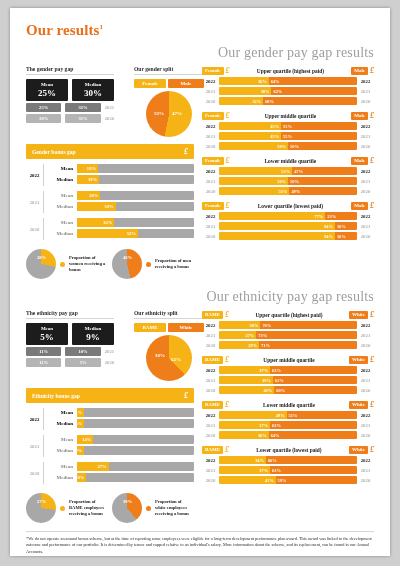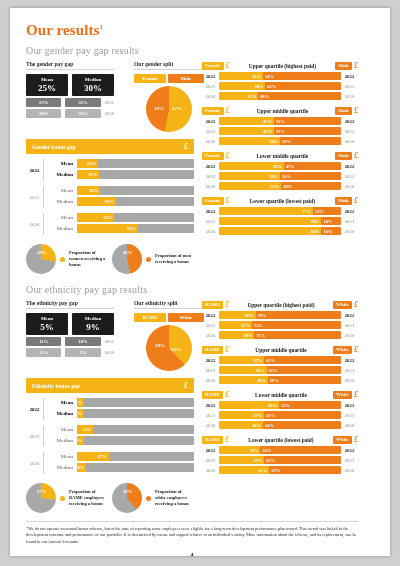--- a/index.html
+++ b/index.html
@@ -1,22 +1,22 @@
 <!DOCTYPE html>
 <html><head>
 <meta charset="utf-8">
 <style>
   html,body{margin:0;padding:0;background:#cfcfcf;}
   body{font-family:"Liberation Serif",serif;}
   .page{position:relative;width:400px;height:566px;background:#cfcfcf;box-sizing:border-box;padding:8px 10px 10px 10px;}
-  .sheet{position:relative;width:380px;height:548px;background:#ffffff;box-sizing:border-box;padding:14px 32px 6px 16px;overflow:hidden;
+  .sheet{position:relative;width:380px;height:548px;background:#ffffff;box-sizing:border-box;padding:14px 16px 6px 16px;overflow:hidden;
          box-shadow:0 0 3px rgba(0,0,0,.35);}
   h1.title{font-size:15px;color:#e8701a;margin:0 0 6px 0;font-weight:bold;letter-spacing:.1px;}
   h1.title sup{font-size:7px;vertical-align:super;}
-  h2.section{font-size:10px;color:#9e9e9e;margin:0 0 5px 0;font-weight:normal;letter-spacing:.2px;}
+  h2.section{font-size:14px;color:#9e9e9e;margin:0 0 5px 0;font-weight:normal;letter-spacing:.2px;text-align:right;}
   .cols{display:flex;gap:8px;}
   .leftcol{width:168px;flex:0 0 168px;}
   .rightcol{flex:1;}
   .smalltitle{font-size:5.6px;font-weight:bold;color:#2b2b2b;border-bottom:1px solid #d4d4d4;padding-bottom:2px;margin-bottom:4px;}
   .twoup{display:flex;gap:20px;}
   .gapbox{width:88px;}
   .splitbox{width:72px;}
   .mmrow{display:flex;gap:4px;}
   .mmcell{width:42px;background:#1c1c1c;color:#fff;text-align:center;border-radius:1px;padding:3px 0 3px 0;}
   .mmcell .lbl{font-size:5px;font-weight:bold;line-height:1.1;}

